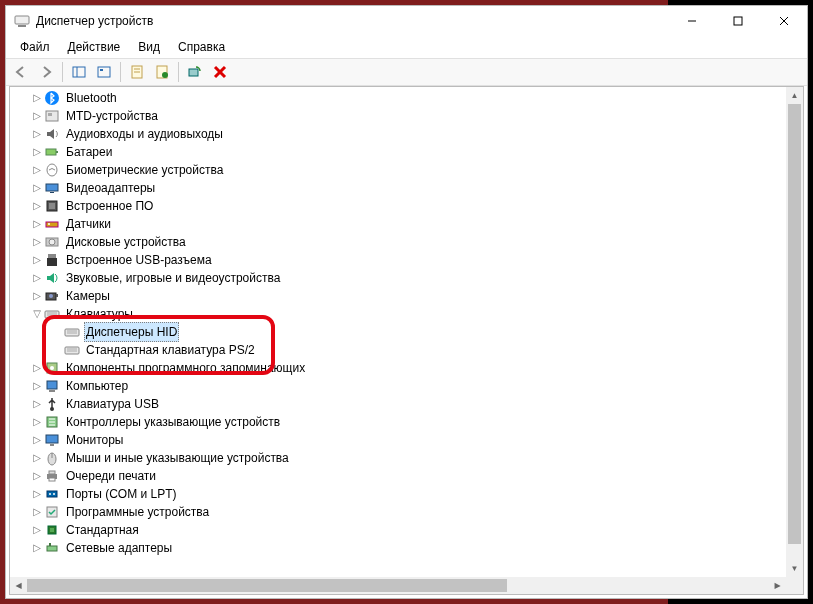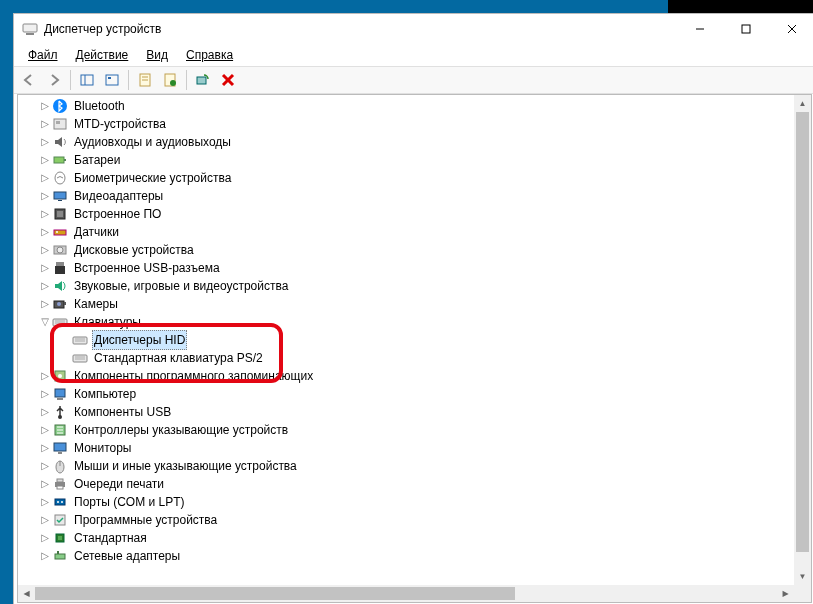--- a/index.html
+++ b/index.html
@@ -5,21 +5,21 @@
   * { box-sizing: border-box; }
   html, body { margin:0; padding:0; }
   body {
     font-family: "Segoe UI", Tahoma, sans-serif;
     font-size: 12px;
     background:#000;
     width:813px; height:604px;
     overflow:hidden;
   }
   .outer {
-    background:#0369a1; padding:13px; width:668px; height:604px;
+    background:#7f1d1d; padding:5px; width:668px; height:604px;
   }
   .window {
     background:#fff; width:803px; height:594px;
     display:flex; flex-direction:column;
     border:1px solid #bbb;
   }
   .titlebar {
     display:flex; align-items:center; height:30px;
     padding:0 0 0 8px;
   }
@@ -35,21 +35,21 @@
     font-family:"Segoe UI Symbol",sans-serif;
     font-size:10px; color:#000;
   }
   .menubar {
     display:flex; padding:2px 6px; gap:2px;
     font-size:12px;
   }
   .menuitem {
     padding:2px 8px;
   }
-  .menuitem span.ul { text-decoration:underline; }
+  .menuitem span.ul { }
   .toolbar {
     display:flex; align-items:center;
     height:28px; padding:2px 4px; gap:3px;
     border-top:1px solid #e0e0e0;
     border-bottom:1px solid #e0e0e0;
     background:#f8f8f8;
   }
   .tbtn {
     width:22px; height:22px;
     border:1px solid transparent;
@@ -397,21 +397,21 @@
             <span class="label">Компьютер</span>
           </div>
           <div class="node" style="padding-left: 20px;">
             <span class="expand">▷</span>
             <span class="icon">
               <svg width="16" height="16" viewBox="0 0 16 16">
                 <path d="M8 2v10M5 7l3-3 3 3" fill="none" stroke="#333" stroke-width="1.5"></path>
                 <circle cx="8" cy="13" r="2" fill="#333"></circle>
               </svg>
             </span>
-            <span class="label">Компоненты USB</span>
+            <span class="label">Клавиатура USB</span>
           </div>
           <div class="node" style="padding-left: 20px;">
             <span class="expand">▷</span>
             <span class="icon">
               <svg width="16" height="16" viewBox="0 0 16 16">
                 <rect x="3" y="3" width="10" height="10" fill="#8c8" stroke="#474"></rect>
                 <path d="M5 5h6M5 8h6M5 11h6" stroke="#fff"></path>
               </svg>
             </span>
             <span class="label">Контроллеры указывающие устройств</span>

